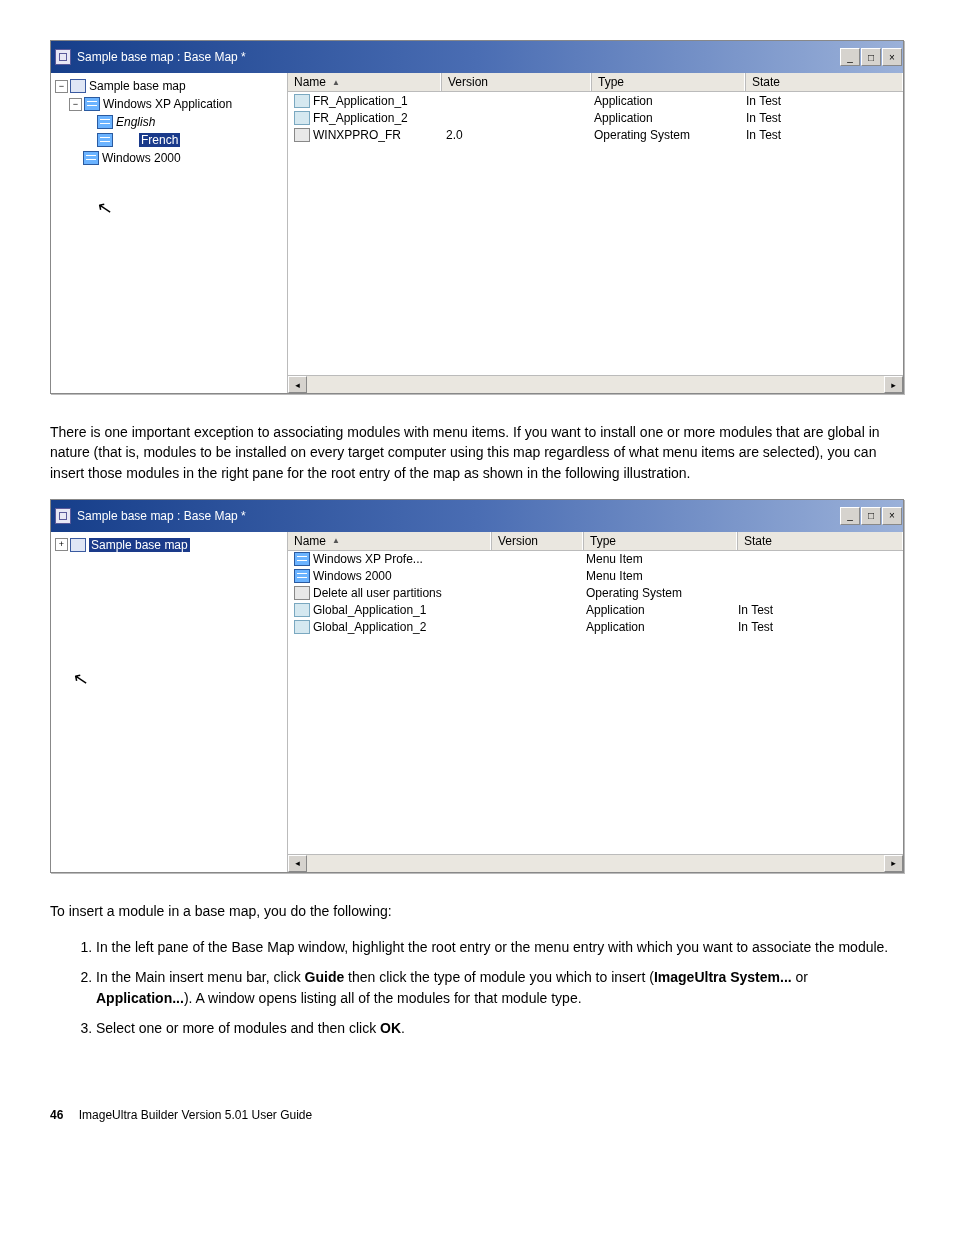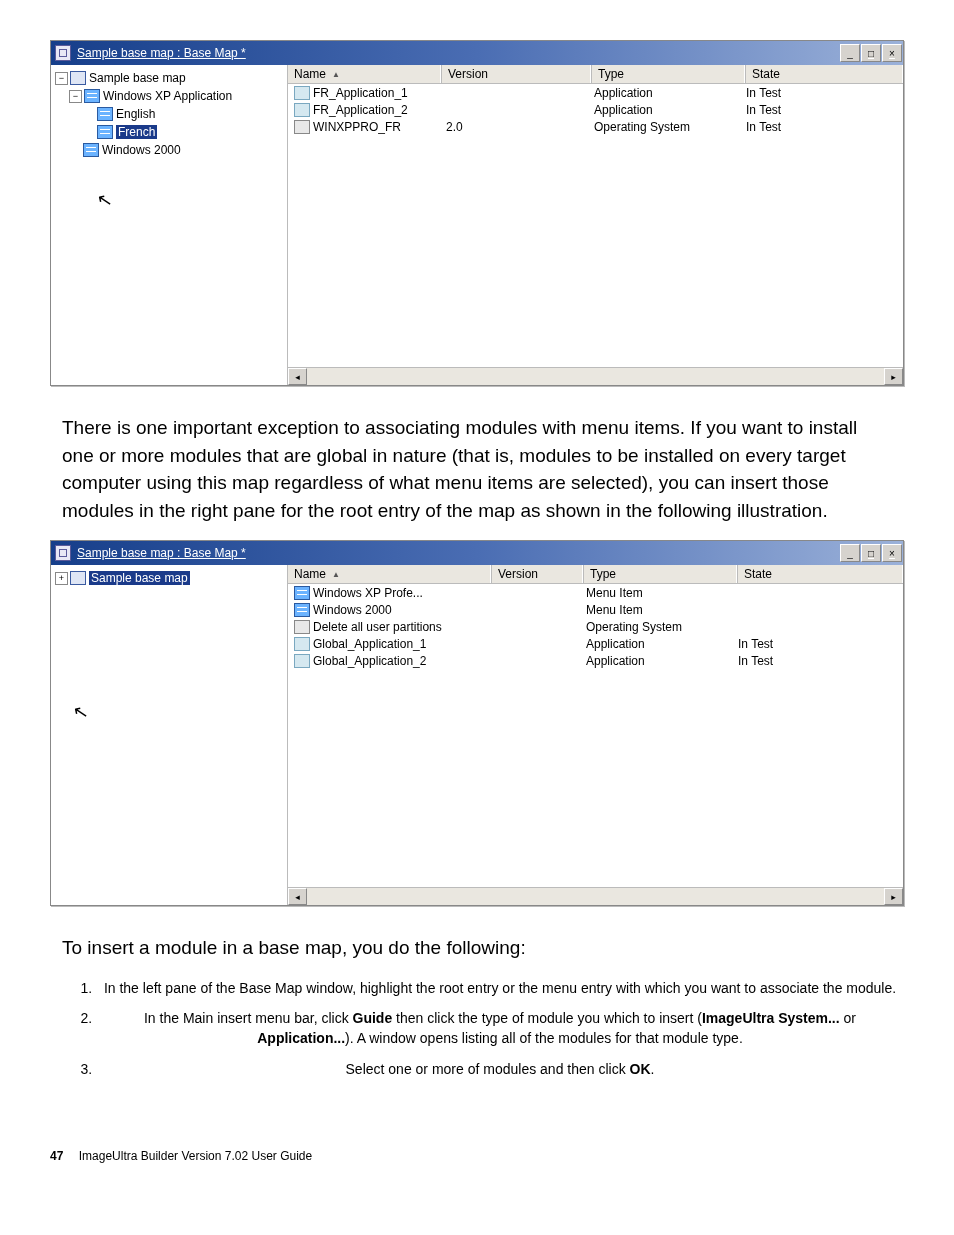--- a/index.html
+++ b/index.html
@@ -14,24 +14,23 @@
   .window {
     border: 1px solid #888;
     margin-bottom: 28px;
     box-shadow: 1px 1px 0 #bbb;
   }
   .titlebar {
     background: linear-gradient(to right, #163e8a, #4a6db3, #9bb1d9);
     color: #fff;
     display: flex;
     align-items: center;
-    height: 24px;
+    height: 32px;
     font-size: 12px;
     padding-left: 4px;
-    text-decoration: underline;
   }
   .titlebar .app-icon {
     width: 14px; height: 14px;
     background: #e8e8f5;
     border: 1px solid #5a5a9a;
     margin-right: 6px;
     position: relative;
   }
   .titlebar .app-icon::after {
     content:"";
@@ -158,29 +157,28 @@
     width:17px;
     background:#d6d3ce;
     border:1px solid #888;
     border-top-color:#fff; border-left-color:#fff;
     display:flex;align-items:center;justify-content:center;
     font-size:9px;
   }
   .scroll-track{ flex:1; }
   .scroll-track.short{ flex:0 0 250px; background:#eae7e0; position:relative;}
   .para {
-    font-size: 19px;
+    font-size: 14px;
     line-height: 1.45;
-    margin: 16px 12px;
+    margin: 16px 0;
   }
   ol.steps {
     font-size:14px;
     line-height:1.45;
     padding-left: 46px;
-    text-align: center;
   }
   ol.steps li { margin-bottom: 10px; }
   .page-footer{
     margin-top: 70px;
     font-size: 12px;
   }
   .page-footer b{ font-weight:bold; margin-right:12px;}
 
   
   .w1 .c-name{ width:140px; }
@@ -213,25 +211,25 @@
       <div class="tree-row" style="padding-left:2px;">
         <span class="expander">−</span>
         <span class="node-icon icon-map"></span>
         <span class="tree-label">Sample base map</span>
       </div>
       <div class="tree-row" style="padding-left:16px;">
         <span class="expander">−</span>
         <span class="node-icon icon-menu"></span>
         <span class="tree-label">Windows XP Application</span>
       </div>
-      <div class="tree-row" style="padding-left:44px;">
+      <div class="tree-row" style="padding-left:44px;font-style:italic;">
         <span class="node-icon icon-menu"></span>
         <span class="tree-label">English</span>
       </div>
-      <div class="tree-row" style="padding-left:44px;">
+      <div class="tree-row" style="padding-left:44px;gap:23px;">
         <span class="node-icon icon-menu"></span>
         <span class="tree-label selected">French</span>
       </div>
       <div class="tree-row" style="padding-left:30px;">
         <span class="node-icon icon-menu"></span>
         <span class="tree-label">Windows 2000</span>
       </div>
       <span class="cursor-arrow" style="left:46px; top:124px;">↖</span>
     </div>
     <div class="list-pane">
@@ -377,15 +375,15 @@
   <li><span>In the left pane of the Base Map window, highlight the root entry or the menu entry with which you want to associate the module.</span></li>
   <li>
     <span>In the Main insert menu bar, click </span><b>Guide</b><span> then click the type of module you which to insert (</span><b>ImageUltra System...</b><span> or </span><b>Application...</b><span>). A window opens listing all of the modules for that module type.</span>
   </li>
   <li>
     <span>Select one or more of modules and then click </span><b>OK</b><span>.</span>
   </li>
 </ol>
 
 <div class="page-footer">
-  <b>47</b>
-  <span>ImageUltra Builder Version 7.02 User Guide</span>
+  <b>46</b>
+  <span>ImageUltra Builder Version 5.01 User Guide</span>
 </div>
 
 </body></html>

